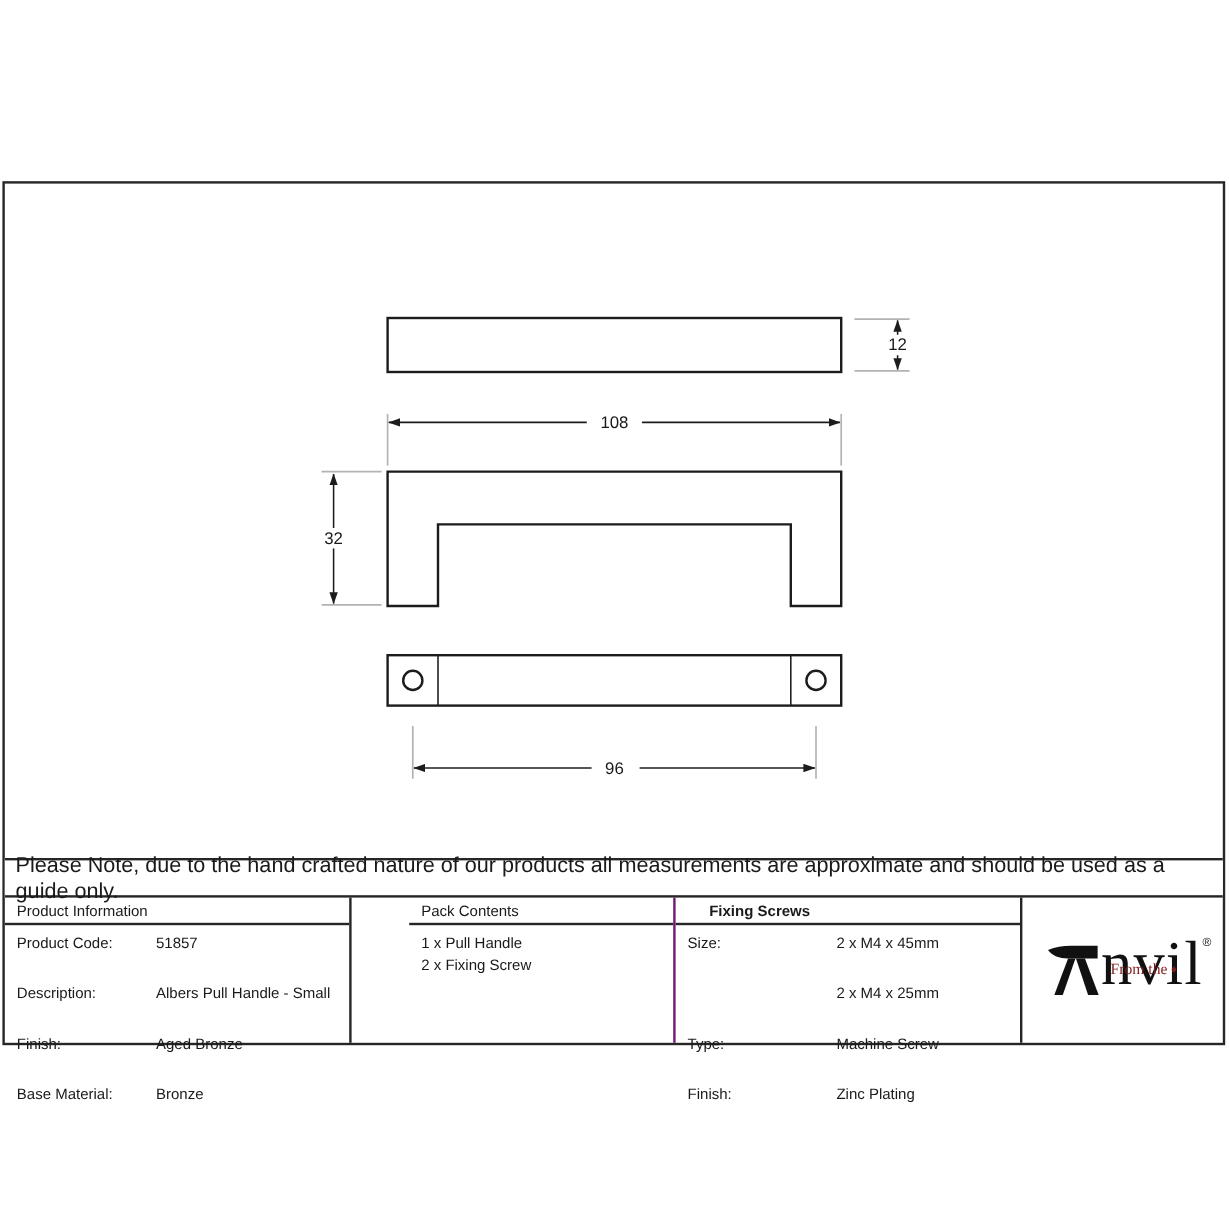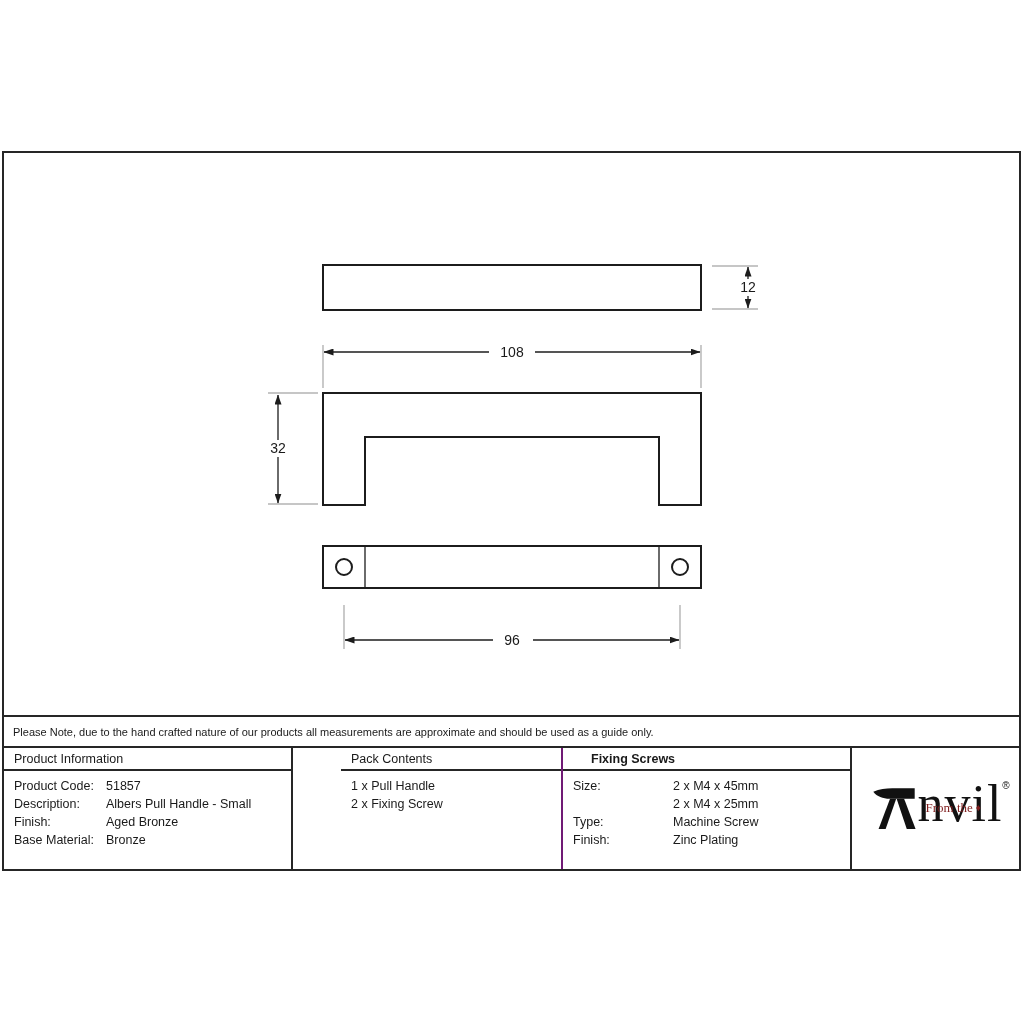--- a/index.html
+++ b/index.html
@@ -36,21 +36,21 @@
   }
   
   .note-row {
     position: absolute;
     left: 0; top: 562px;
     width: 1015px; height: 33px;
     border-top: 2px solid #262626;
     border-bottom: 2px solid #262626;
     display: flex; align-items: center;
     padding-left: 9px;
-    font-size: 11px;
+    font-size: 18px;
     background: #ffffff;
   }
   
   .spec-table {
     position: absolute;
     left: 0; top: 595px;
     width: 1015px; height: 121px;
     display: flex;
     font-size: 12.5px;
   }
@@ -61,21 +61,21 @@
   .cell.c4 { flex: 1; display: flex; align-items: flex-start; justify-content: center; }
   .cell-header {
     height: 23px;
     border-bottom: 2px solid #262626;
     display: flex; align-items: center;
     padding-left: 10px;
   }
   .c3 .cell-header { padding-left: 28px; font-weight: bold; }
   .cell-body { padding: 6px 0 0 10px; line-height: 18px; }
   .c3 .cell-body { }
-  .kv-grid { display: grid; grid-template-columns: 92px 1fr; }
+  .kv-grid { display: grid; grid-template-columns: 92px 1fr; gap: 24px; }
   .c3 .kv-grid { grid-template-columns: 100px 1fr; }
   .kv-grid span { white-space: nowrap; }
   
   .logo {
     position: relative;
     margin-top: 32px;
     width: 140px; height: 52px;
   }
   .anvil-a {
     position: absolute; left: 0; top: 6px;

